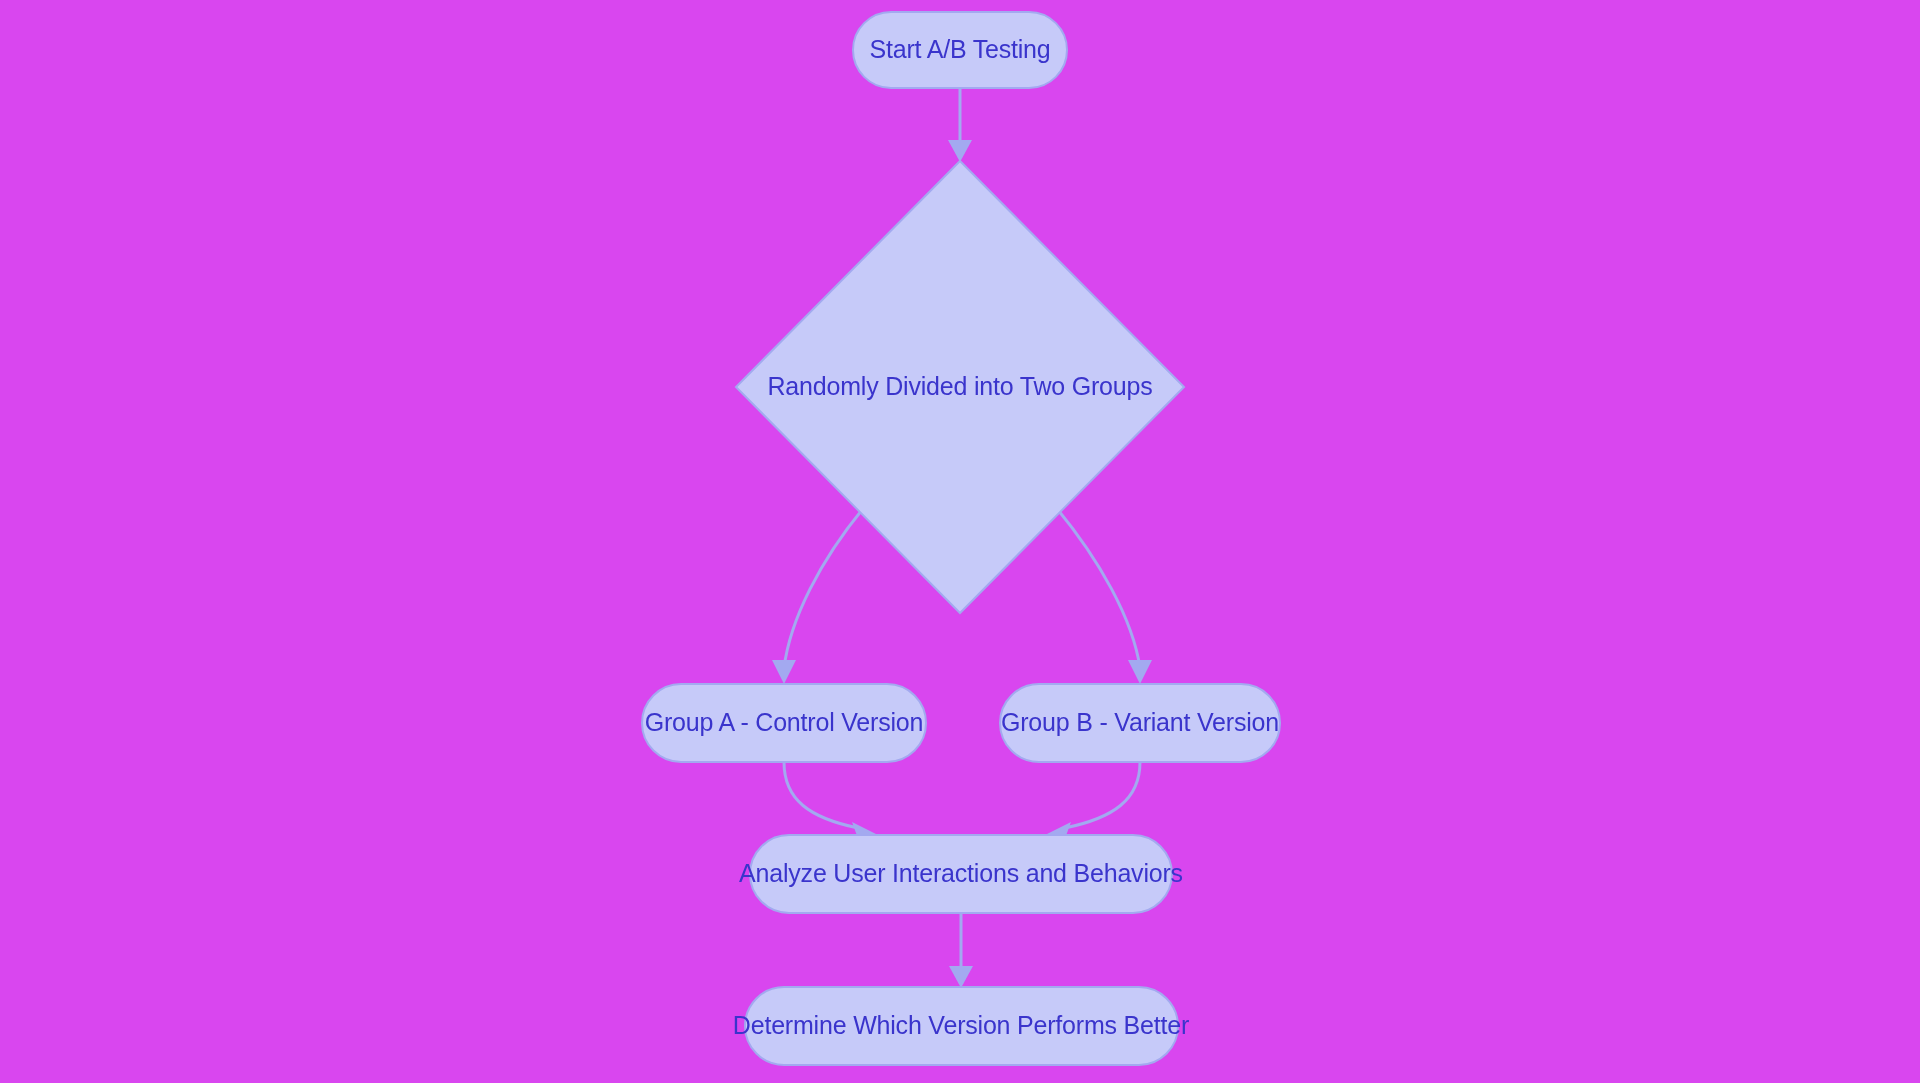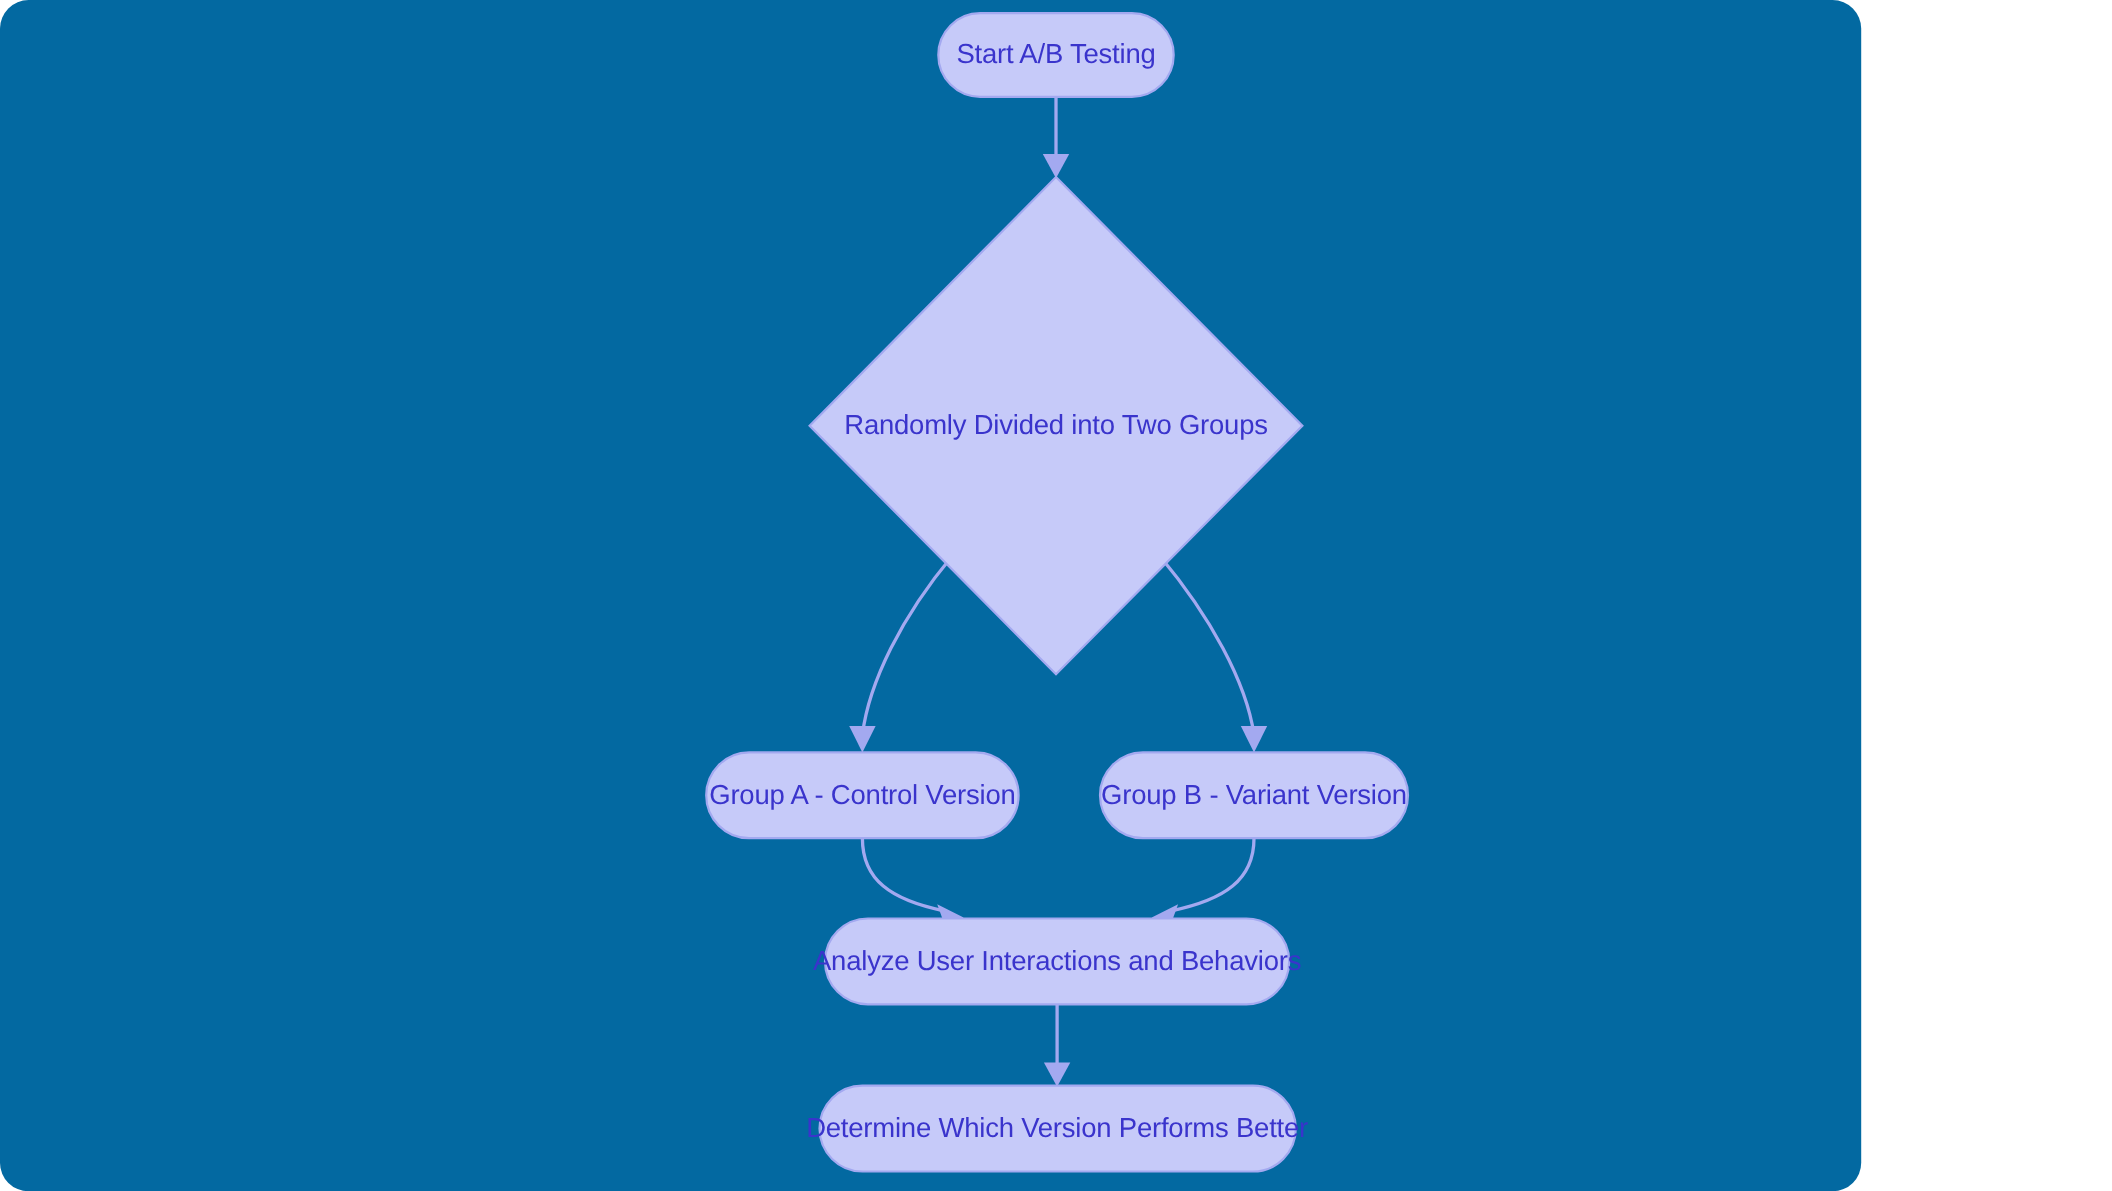--- a/index.html
+++ b/index.html
@@ -6,25 +6,24 @@
   html, body {
     margin: 0;
     padding: 0;
     background: #ffffff;
   }
   body {
     font-family: "Liberation Sans", "DejaVu Sans", sans-serif;
   }
   #canvas {
     position: relative;
-    width: 1692px;
+    width: 1920px;
     height: 1083px;
-    background: #0369a1;
+    background: #d946ef;
     overflow: hidden;
-    border-radius: 26px;
   }
   #flow-svg {
     position: absolute;
     top: 0;
     left: 0;
     width: 1920px;
     height: 1083px;
   }
   .node-shape {
     fill: #c6caf9;

